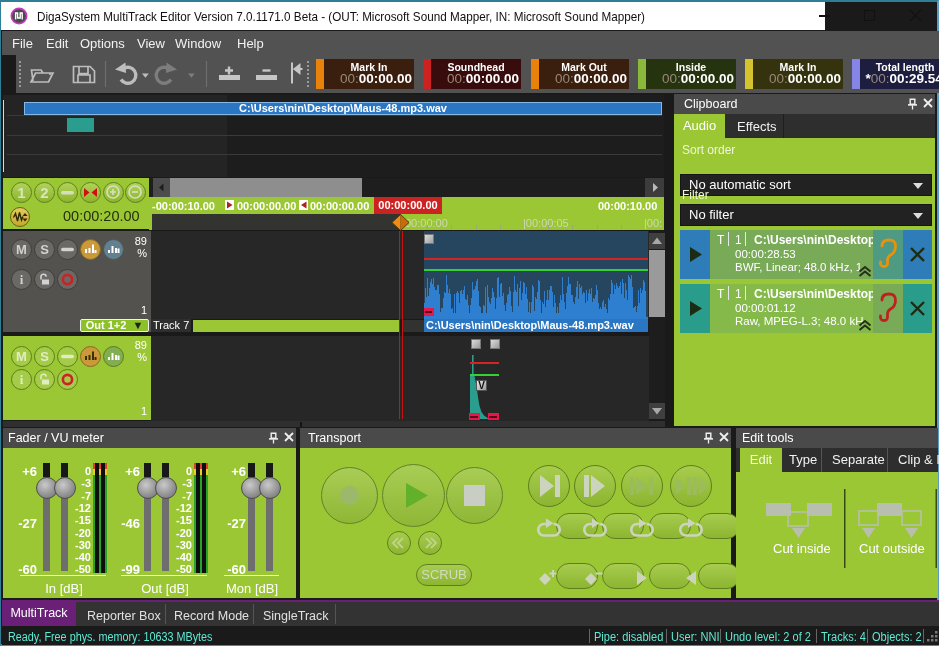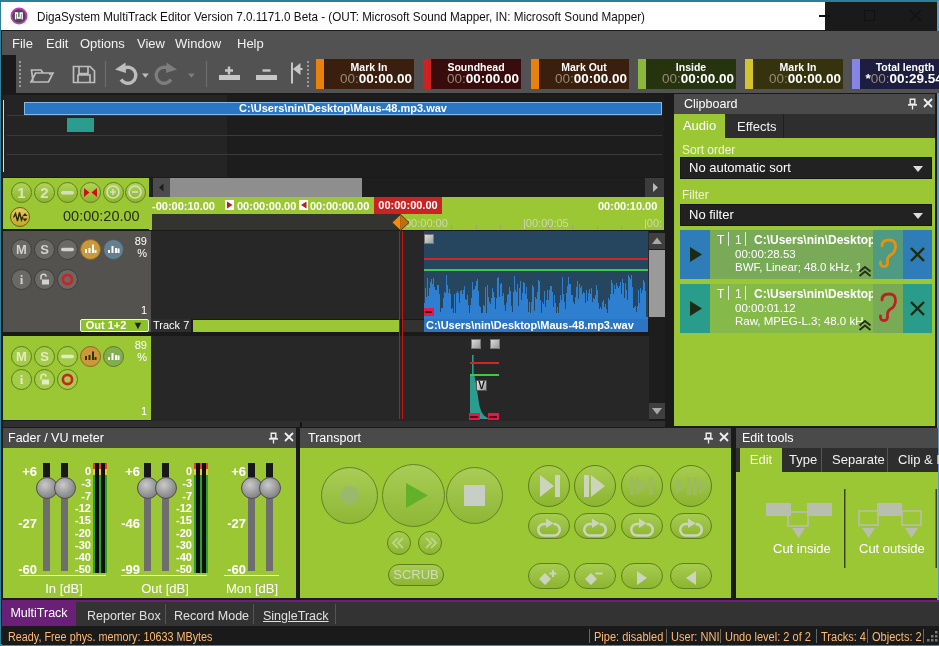--- a/index.html
+++ b/index.html
@@ -3,21 +3,21 @@
 <style>
 * { margin:0; padding:0; box-sizing:border-box; }
 html,body { width:939px; height:646px; background:#222; overflow:hidden; }
 body { font-family:"Liberation Sans", sans-serif; }
 #win { position:absolute; left:0; top:0; width:939px; height:646px; background:#1a1a1a; border:1px solid #2e7f95; border-bottom:2px solid #3d8fa0; border-right:2px solid #5a9cc8; }
 .abs { position:absolute; }
 .tx { position:absolute; white-space:nowrap; }
 
 .lime { background:#9cc734; }
 .gbtn { position:absolute; border-radius:50%; background:linear-gradient(#b0d25a,#8db52c); border:1.5px solid #5f7f1e; }
-.pill { position:absolute; border-radius:13px; background:linear-gradient(#a7cc4f,#8cb530); border:1.5px solid #5f7f1e; }
+.pill { position:absolute; border-radius:13px; background:linear-gradient(#a7cc4f,#8cb530); border:1.5px solid #5f7f1e;margin-left:28px; }
 .titleb { position:absolute; background:#4a4a4a; color:#fff; font-size:12.5px; }
 .dd { position:absolute; background:#222; border:1px solid #151515; color:#fff; font-size:13px; line-height:20px; padding-left:8px; }
 .caret { position:absolute; width:0; height:0; border-left:5px solid transparent; border-right:5px solid transparent; border-top:6px solid #ddd; }
 .circ { position:absolute; border-radius:50%; }
 .dim { color:#998877; font-weight:normal; }
 </style></head>
 <body>
 <div id="win">
 
 <div class="abs" style="left:0px;top:0px;width:824px;height:29px;background:#fff;">
@@ -343,21 +343,21 @@
     <svg class="abs" style="left:249px;top:4px" width="10" height="10" viewBox="0 0 10 10">
           <path d="M1 1 9 9M9 1 1 9" stroke="#f0f0f0" stroke-width="1.8"></path>
         </svg>
   </div>
   <div class="abs" style="left:0;top:20px;width:261px;height:24px;background:#2e2e2e;">
     <div class="abs lime" style="left:0;top:0;width:51px;height:24px;color:#fff;font-size:13px;text-align:center;line-height:24px;">Audio</div>
     <div class="tx" style="left:63px;top:5px;color:#f2f2f2;font-size:13px;">Effects</div>
     <div class="abs" style="left:109px;top:0;width:1px;height:24px;background:#1e1e1e;"></div>
   </div>
   <div class="tx" style="left:8px;top:49px;color:#eef6d6;font-size:12px;">Sort order</div>
-  <div class="dd" style="left:6px;top:63px;width:252px;height:22px;">No automatic sort<div class="caret" style="right:8px;top:8px;"></div></div>
+  <div class="dd" style="left:6px;top:80px;width:252px;height:22px;">No automatic sort<div class="caret" style="right:8px;top:8px;"></div></div>
   <div class="tx" style="left:8px;top:94px;color:#eef6d6;font-size:12px;">Filter</div>
   <div class="dd" style="left:6px;top:110px;width:252px;height:22px;">No filter<div class="caret" style="right:8px;top:8px;"></div></div>
   <div class="abs" style="left:6px;top:136px;width:252px;height:49px;">
     <div class="abs" style="left:0;top:0;width:30px;height:49px;background:#2e7cb8;"></div>
     <svg class="abs" style="left:0;top:0" width="30" height="49">
           <path d="M10 17 22 24.5 10 32z" fill="#1c2c14"></path>
         </svg>
     <div class="abs" style="left:30px;top:0;width:163px;height:49px;background:#79aa58;color:#fff;font-size:12px;overflow:hidden;">
       <div class="tx" style="left:7px;top:3px;">T</div>
       <div class="abs" style="left:18px;top:2px;width:1px;height:14px;background:#e8e8e8;"></div>
@@ -600,25 +600,25 @@
     <div class="tx" style="left:37px;top:113px;color:#fff;font-size:13px;">Cut inside</div>
     <div class="tx" style="left:123px;top:113px;color:#fff;font-size:13px;">Cut outside</div>
 </div>
 
 <div class="abs" style="left:1px;top:599px;width:937px;height:26px;background:#333;border-top:2px solid #6b2078;">
   <div class="abs" style="left:0px;top:-2px;width:74px;height:26px;background:#6b2078;color:#fff;font-size:12.5px;text-align:center;line-height:26px;">MultiTrack</div>
   <div class="tx" style="left:85px;top:7px;color:#e0e0e0;font-size:12.5px;">Reporter Box</div>
   <div class="abs" style="left:163px;top:2px;width:1px;height:20px;background:#555;"></div>
   <div class="tx" style="left:172px;top:7px;color:#e0e0e0;font-size:12.5px;text-align:right;">Record Mode</div>
   <div class="abs" style="left:251px;top:2px;width:1px;height:20px;background:#555;"></div>
-  <div class="tx" style="left:261px;top:7px;color:#e0e0e0;font-size:12.5px;text-decoration:underline;">SingleTrack</div>
+  <div class="tx" style="left:261px;top:7px;color:#e0e0e0;font-size:12.5px;">SingleTrack</div>
   <div class="abs" style="left:333px;top:2px;width:1px;height:20px;background:#555;"></div>
 </div>
 
-<div class="abs" style="left:1px;top:625px;width:937px;height:19px;background:#1a1a1a;color:#fdba74;font-size:12px;" id="status">
+<div class="abs" style="left:1px;top:625px;width:937px;height:19px;background:#1a1a1a;color:#5eead4;font-size:12px;" id="status">
   <div class="tx" style="left:6px;top:4px;transform:scaleX(0.9);transform-origin:left top;">Ready, Free phys. memory: 10633 MBytes</div>
   <div class="abs" style="left:587px;top:3px;width:1px;height:14px;background:#666;"></div>
   <div class="tx" style="left:592px;top:4px;transform:scaleX(0.92);transform-origin:left top;">Pipe: disabled</div>
   <div class="abs" style="left:664px;top:3px;width:1px;height:14px;background:#666;"></div>
   <div class="tx" style="left:669px;top:4px;transform:scaleX(0.92);transform-origin:left top;">User: NNI</div>
   <div class="abs" style="left:718px;top:3px;width:1px;height:14px;background:#666;"></div>
   <div class="tx" style="left:723px;top:4px;transform:scaleX(0.92);transform-origin:left top;">Undo level: 2 of 2</div>
   <div class="abs" style="left:814px;top:3px;width:1px;height:14px;background:#666;"></div>
   <div class="tx" style="left:819px;top:4px;transform:scaleX(0.92);transform-origin:left top;">Tracks: 4</div>
   <div class="abs" style="left:865px;top:3px;width:1px;height:14px;background:#666;"></div>

